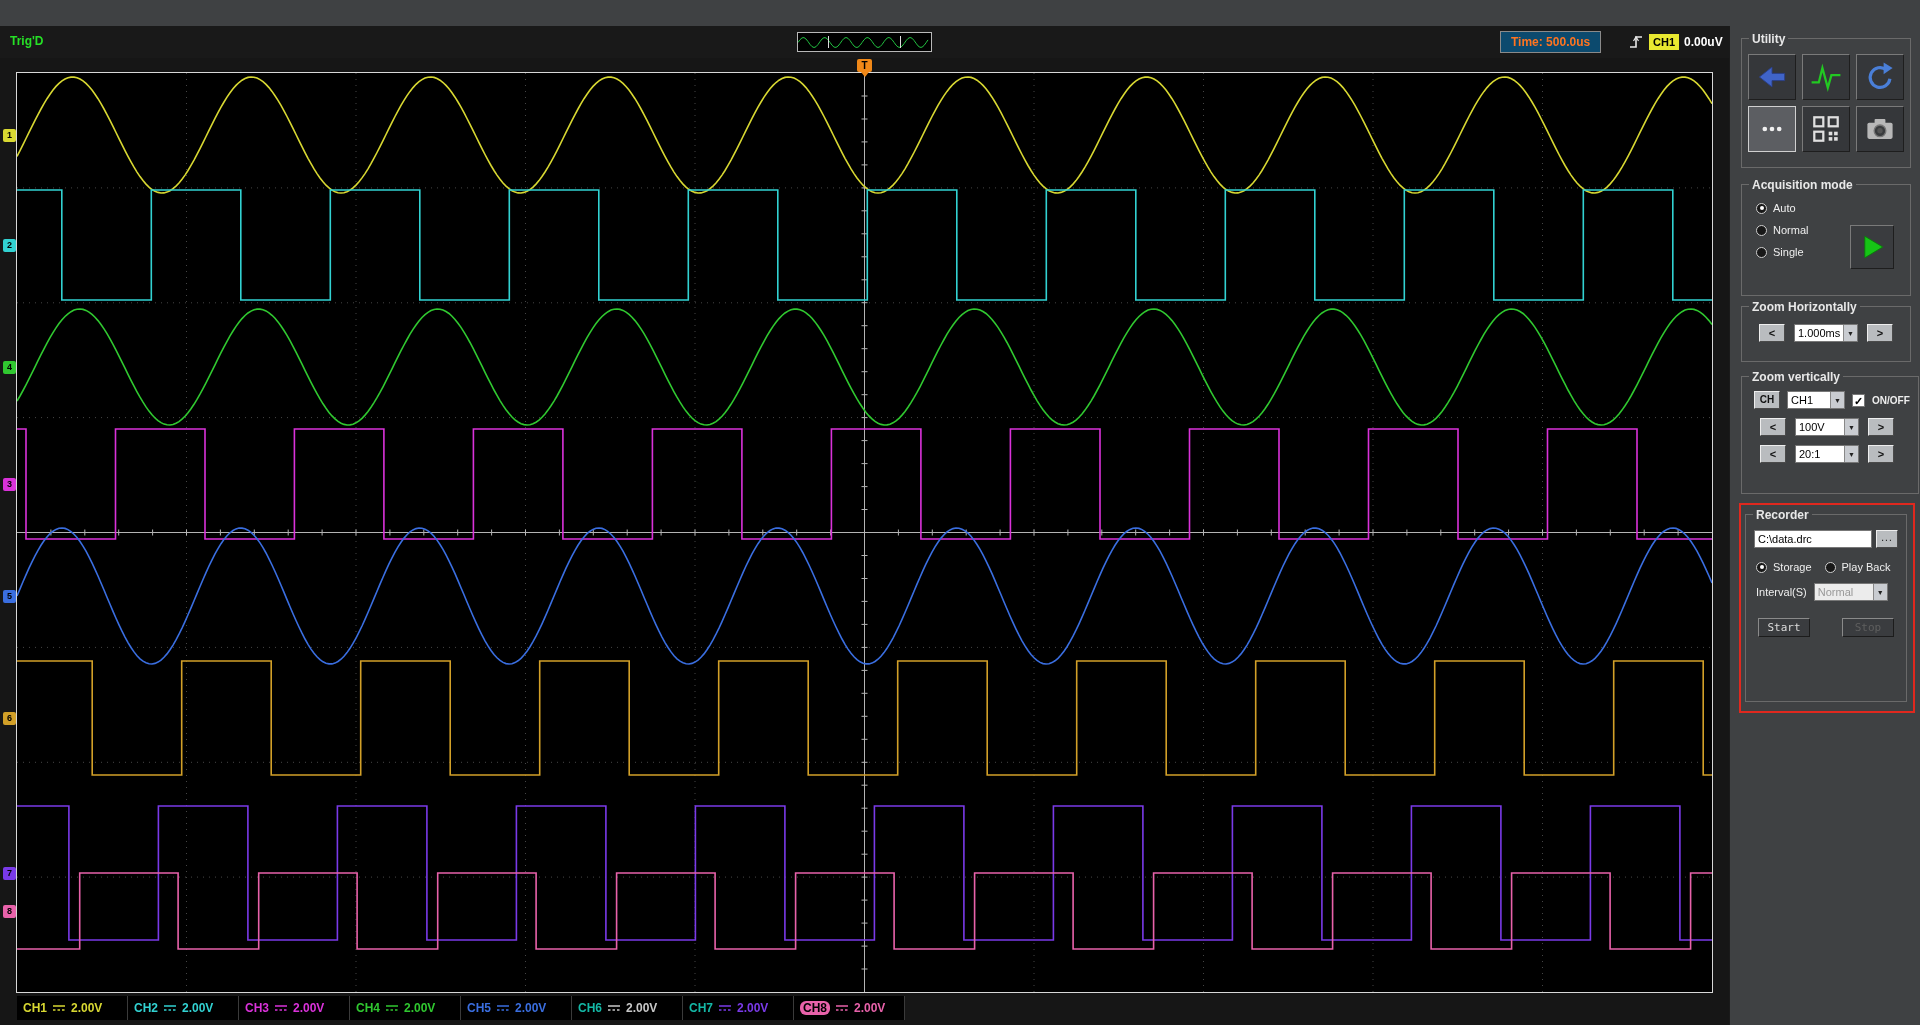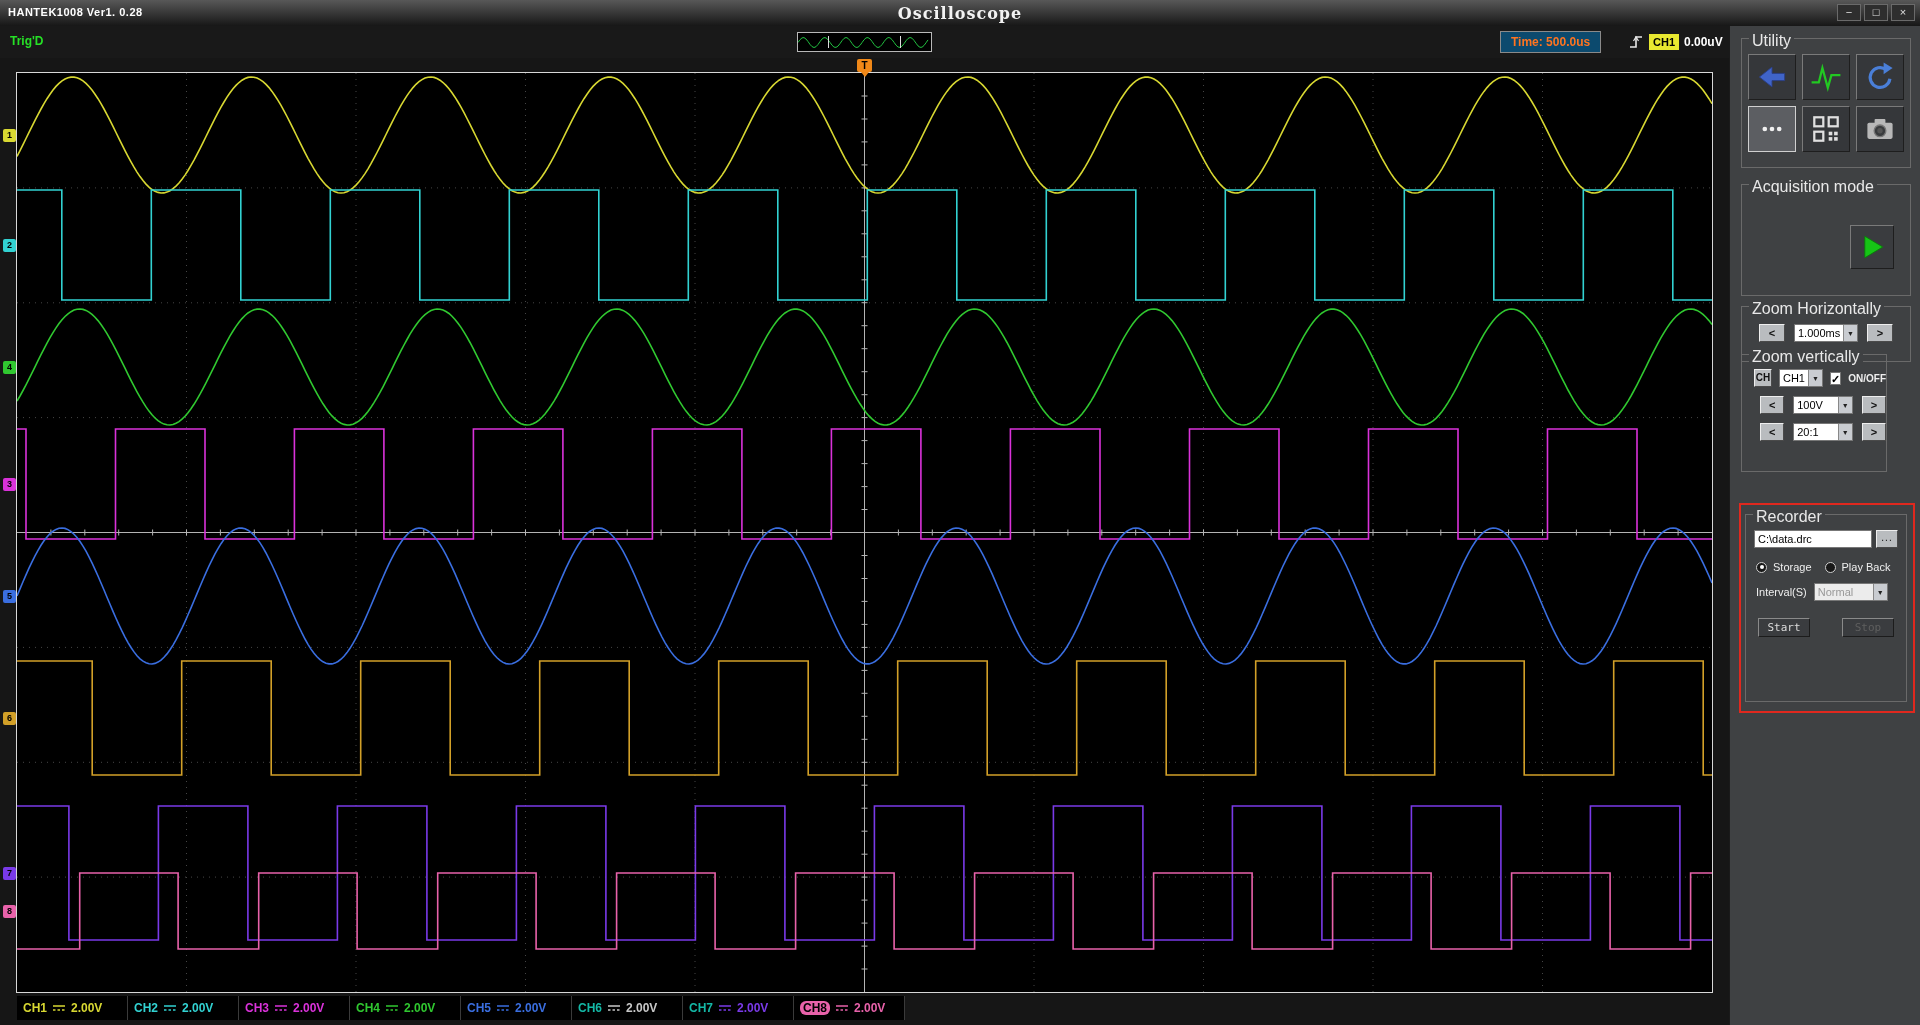--- a/index.html
+++ b/index.html
@@ -31,21 +31,21 @@
   .trig-t::after{content:"";position:absolute;left:3.5px;top:13px;border-left:4px solid transparent;border-right:4px solid transparent;border-top:5px solid #f08818;}
   .marker{position:absolute;left:3px;width:13px;height:13px;border-radius:2px;color:#000;font-size:9px;font-weight:bold;text-align:center;line-height:13px;z-index:5;}
 
   .chanbar{position:absolute;left:17px;top:970px;height:24px;display:flex;background:#000;}
   .chan{width:111px;display:flex;align-items:center;gap:5px;padding-left:6px;border-right:1px solid #3a3a3a;font-size:12px;font-weight:bold;}
   .cname.hl{padding:0 3px;border-radius:6px;}
 
   
   .sidebar{position:absolute;top:26px;left:1729px;width:191px;height:999px;background:#3f4143;border-left:1px solid #1a1a1a;}
   .group{position:absolute;border:1px solid #6a6a6a;}
-  .group .gl{position:absolute;top:-7px;left:7px;background:#3f4143;padding:0 3px;font-size:16px;color:#e8e8e8;}
+  .group .gl{position:absolute;top:-7px;left:7px;background:#3f4143;padding:0 3px;font-size:12px;color:#e8e8e8;font-weight:bold;}
 
   #grp-utility{left:11px;top:12px;width:170px;height:130px;}
   .util-grid{display:grid;grid-template-columns:repeat(3,48px);gap:6px;justify-content:center;margin-top:15px;}
   .ubtn{width:48px;height:46px;background:#35373a;border:1px solid;border-color:#7a7a7a #1e1e1e #1e1e1e #7a7a7a;display:flex;align-items:center;justify-content:center;}
   .ubtn.sel{background:#5c5e62;border:1px solid #d0d0d0;}
 
   #grp-acq{left:11px;top:158px;width:170px;height:112px;}
   .radio-col{margin:17px 0 0 14px;display:flex;flex-direction:column;gap:10px;}
   .radio{display:flex;align-items:center;gap:6px;color:#eee;font-size:11px;}
   .rdot{width:11px;height:11px;border-radius:50%;border:1px solid #cfcfcf;background:#181818;position:relative;}
@@ -54,21 +54,21 @@
 
   #grp-zoomh{left:11px;top:280px;width:170px;height:56px;}
   .hrow{display:flex;align-items:center;justify-content:center;gap:9px;margin-top:17px;}
   .abtn{width:26px;height:18px;background:#b9bcbf;border:1px solid;border-color:#eee #4a4a4a #4a4a4a #eee;color:#111;font-size:11px;font-weight:bold;text-align:center;line-height:16px;}
   .select{height:18px;background:#fff;border:1px solid #777;display:flex;align-items:center;font-size:11px;color:#000;}
   .select .stxt{padding:0 3px;flex:1;white-space:nowrap;overflow:hidden;}
   .select .sarrow{width:14px;height:100%;background:#c9ccd1;border-left:1px solid #888;font-size:7px;color:#222;display:flex;align-items:center;justify-content:center;}
   .select.disabled{background:#ececec;}
   .select.disabled .stxt{color:#999;}
 
-  #grp-zoomv{left:11px;top:328px;width:146px;height:118px;}
+  #grp-zoomv{left:11px;top:350px;width:178px;height:118px;}
   .vrow{display:flex;align-items:center;gap:9px;margin:9px 0 0 18px;height:18px;}
   .vrow.first{margin-top:14px;margin-left:12px;gap:7px;}
   .chbox{width:26px;height:18px;background:#b9bcbf;border:1px solid;border-color:#eee #4a4a4a #4a4a4a #eee;color:#111;font-size:10px;font-weight:bold;text-align:center;line-height:16px;}
   .checkbox{width:13px;height:13px;background:#fff;border:1px solid #777;color:#000;font-size:11px;line-height:12px;text-align:center;font-weight:bold;}
   .cb-label{color:#eee;font-size:10px;font-weight:bold;}
 
   #grp-rec{left:15px;top:488px;width:162px;height:188px;}
   .red-box{position:absolute;left:9px;top:477px;width:176px;height:210px;border:2px solid #e0281e;pointer-events:none;z-index:9;}
   .rec-row1{display:flex;gap:4px;margin:15px 8px 0 8px;}
   .path-input{flex:1;height:18px;background:#fff;border:1px solid #777;font-size:11px;color:#000;padding:0 3px;line-height:16px;white-space:nowrap;overflow:hidden;}
@@ -78,29 +78,20 @@
   .int-label{color:#eee;font-size:11px;}
   .rec-row4{display:flex;justify-content:space-between;margin:17px 12px 0 12px;}
   .btn{width:52px;height:19px;background:#3a3c3f;border:1px solid;border-color:#8a8a8a #1c1c1c #1c1c1c #8a8a8a;color:#dcdcdc;font-size:11px;text-align:center;line-height:17px;font-family:"DejaVu Sans Mono",monospace;}
   .btn.disabled{color:#5f5f5f;}
 </style>
 </head>
 <body>
 
 <div class="app">
 
-  <div class="titlebar">
-    <span class="app-label">HANTEK1008 Ver1. 0.28</span>
-    <div class="win-title">Oscilloscope</div>
-    <div class="winbtns">
-      <span class="wbtn">−</span>
-      <span class="wbtn">□</span>
-      <span class="wbtn">×</span>
-    </div>
-  </div>
 
   <div class="left-region">
     <div class="statusbar">
       <span class="trigd">Trig'D</span>
       <div class="preview">
         <svg id="preview-svg" width="133" height="18">
             <path d="M0 9.5L2 6.7L4 4.9L6 4.6L8 6.0L10 8.5L12 11.4L14 13.6L16 14.5L18 13.7L20 11.5L22 8.6L24 6.0L26 4.6L28 4.9L30 6.7L32 9.4L34 12.2L36 14.1L38 14.4L40 13.1L42 10.6L44 7.7L46 5.4L48 4.5L50 5.3L52 7.5L54 10.4L56 13.0L58 14.4L60 14.2L62 12.4L64 9.6L66 6.8L68 4.9L70 4.6L72 5.9L74 8.4L76 11.3L78 13.6L80 14.5L82 13.7L84 11.6L86 8.7L88 6.1L90 4.6L92 4.8L94 6.6L96 9.3L98 12.1L100 14.0L102 14.4L104 13.2L106 10.7L108 7.8L110 5.5L112 4.5L114 5.2L116 7.4L118 10.2L120 12.9L122 14.3L124 14.2L126 12.5L128 9.8L130 6.9" fill="none" stroke="#22c040" stroke-width="1"></path>
           </svg>
         <span class="ptick" style="left:30px"></span>
         <span class="ptick" style="left:102px"></span>
@@ -360,20 +351,34 @@
             <rect x="14" y="9" width="12" height="6" rx="1" fill="#b8b8b8"></rect>
             <circle cx="20" cy="22" r="6.5" fill="#3a3c3e" stroke="#777" stroke-width="1.5"></circle>
             <circle cx="20" cy="22" r="3" fill="#555"></circle>
           </svg>
         </div>
       </div>
     </div>
 
     <div class="group" id="grp-acq">
       <span class="gl">Acquisition mode</span>
+      <div class="radio-col">
+        <div class="radio checked">
+          <span class="rdot"></span>
+          <span>Auto</span>
+        </div>
+        <div class="radio">
+          <span class="rdot"></span>
+          <span>Normal</span>
+        </div>
+        <div class="radio">
+          <span class="rdot"></span>
+          <span>Single</span>
+        </div>
+      </div>
       <div class="playbtn">
         <svg width="36" height="36" viewBox="0 0 40 40">
           <polygon points="12,8 32,20 12,32" fill="#16c516" stroke="#0a7a0a" stroke-width="1"></polygon>
         </svg>
       </div>
     </div>
 
     <div class="group" id="grp-zoomh">
       <span class="gl">Zoom Horizontally</span>
       <div class="hrow">

